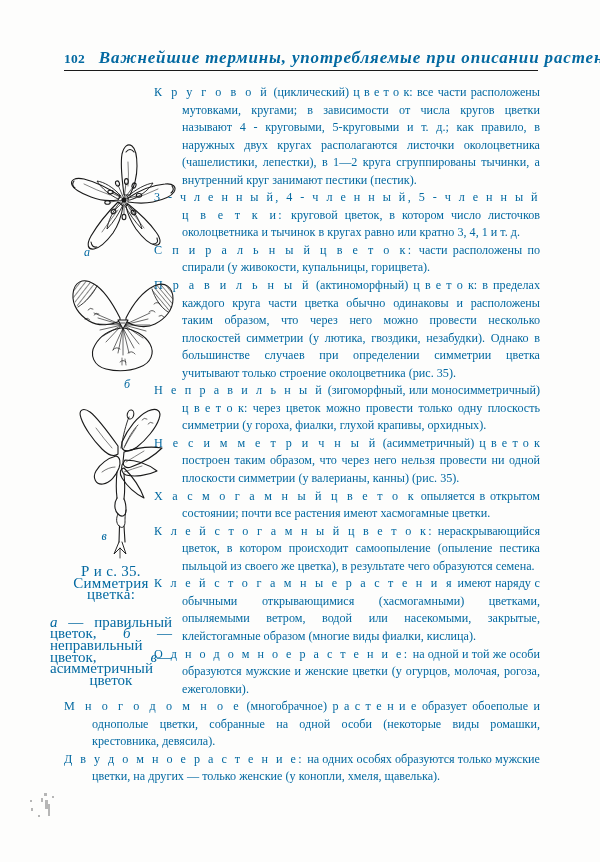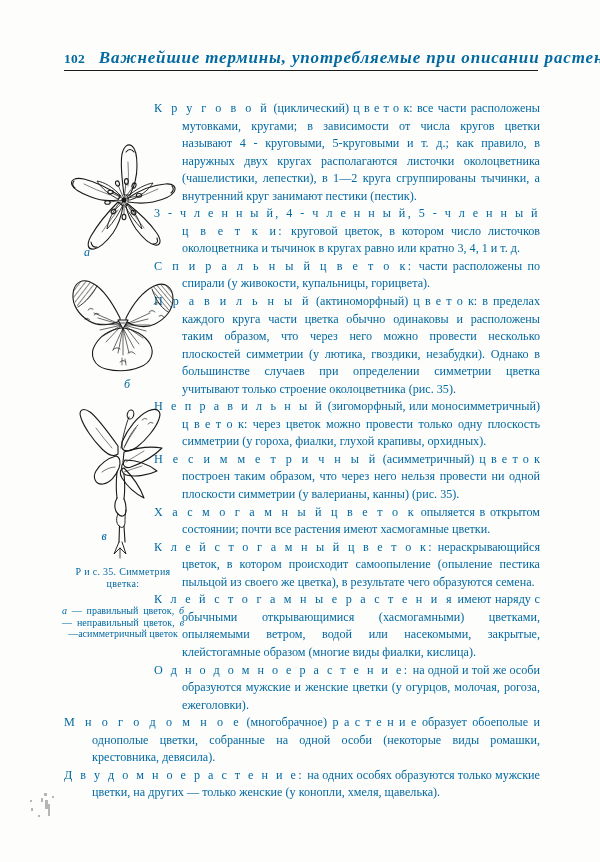--- a/index.html
+++ b/index.html
@@ -45,21 +45,21 @@
     top: 70px;
     width: 474px;
     height: 1px;
     background: #1a1a1a;
   }
 
   
   .textcol {
     position: absolute;
     left: 64px;
-    top: 100px;
+    top: 84px;
     width: 476px;
     font-size: 12.15px;
     line-height: 17.55px;
     text-align: justify;
     text-justify: inter-word;
   }
   .para {
     margin: 0 0 0 0;
     text-indent: 0;
     padding-left: 28px;
@@ -107,24 +107,24 @@
     font-style: italic;
     font-size: 12px;
     line-height: 12px;
   }
   .fig-a .figlabel { margin-top: -14px; margin-left: 26px; text-align: left; }
   .fig-b .figlabel { margin-top: -4px; margin-left: 12px; text-align: center; }
   .fig-c .figlabel { margin-top: -30px; margin-left: -34px; text-align: center; }
 
   .caption {
     position: absolute;
-    left: 62px;
+    left: 50px;
     top: 566px;
     width: 122px;
-    font-size: 10px;
+    font-size: 15px;
     line-height: 11.6px;
     text-align: center;
   }
   .caption .cap-title {
     display: block;
     letter-spacing: 0.3px;
   }
   .caption .cap-legend {
     display: block;
     margin-top: 16px;

